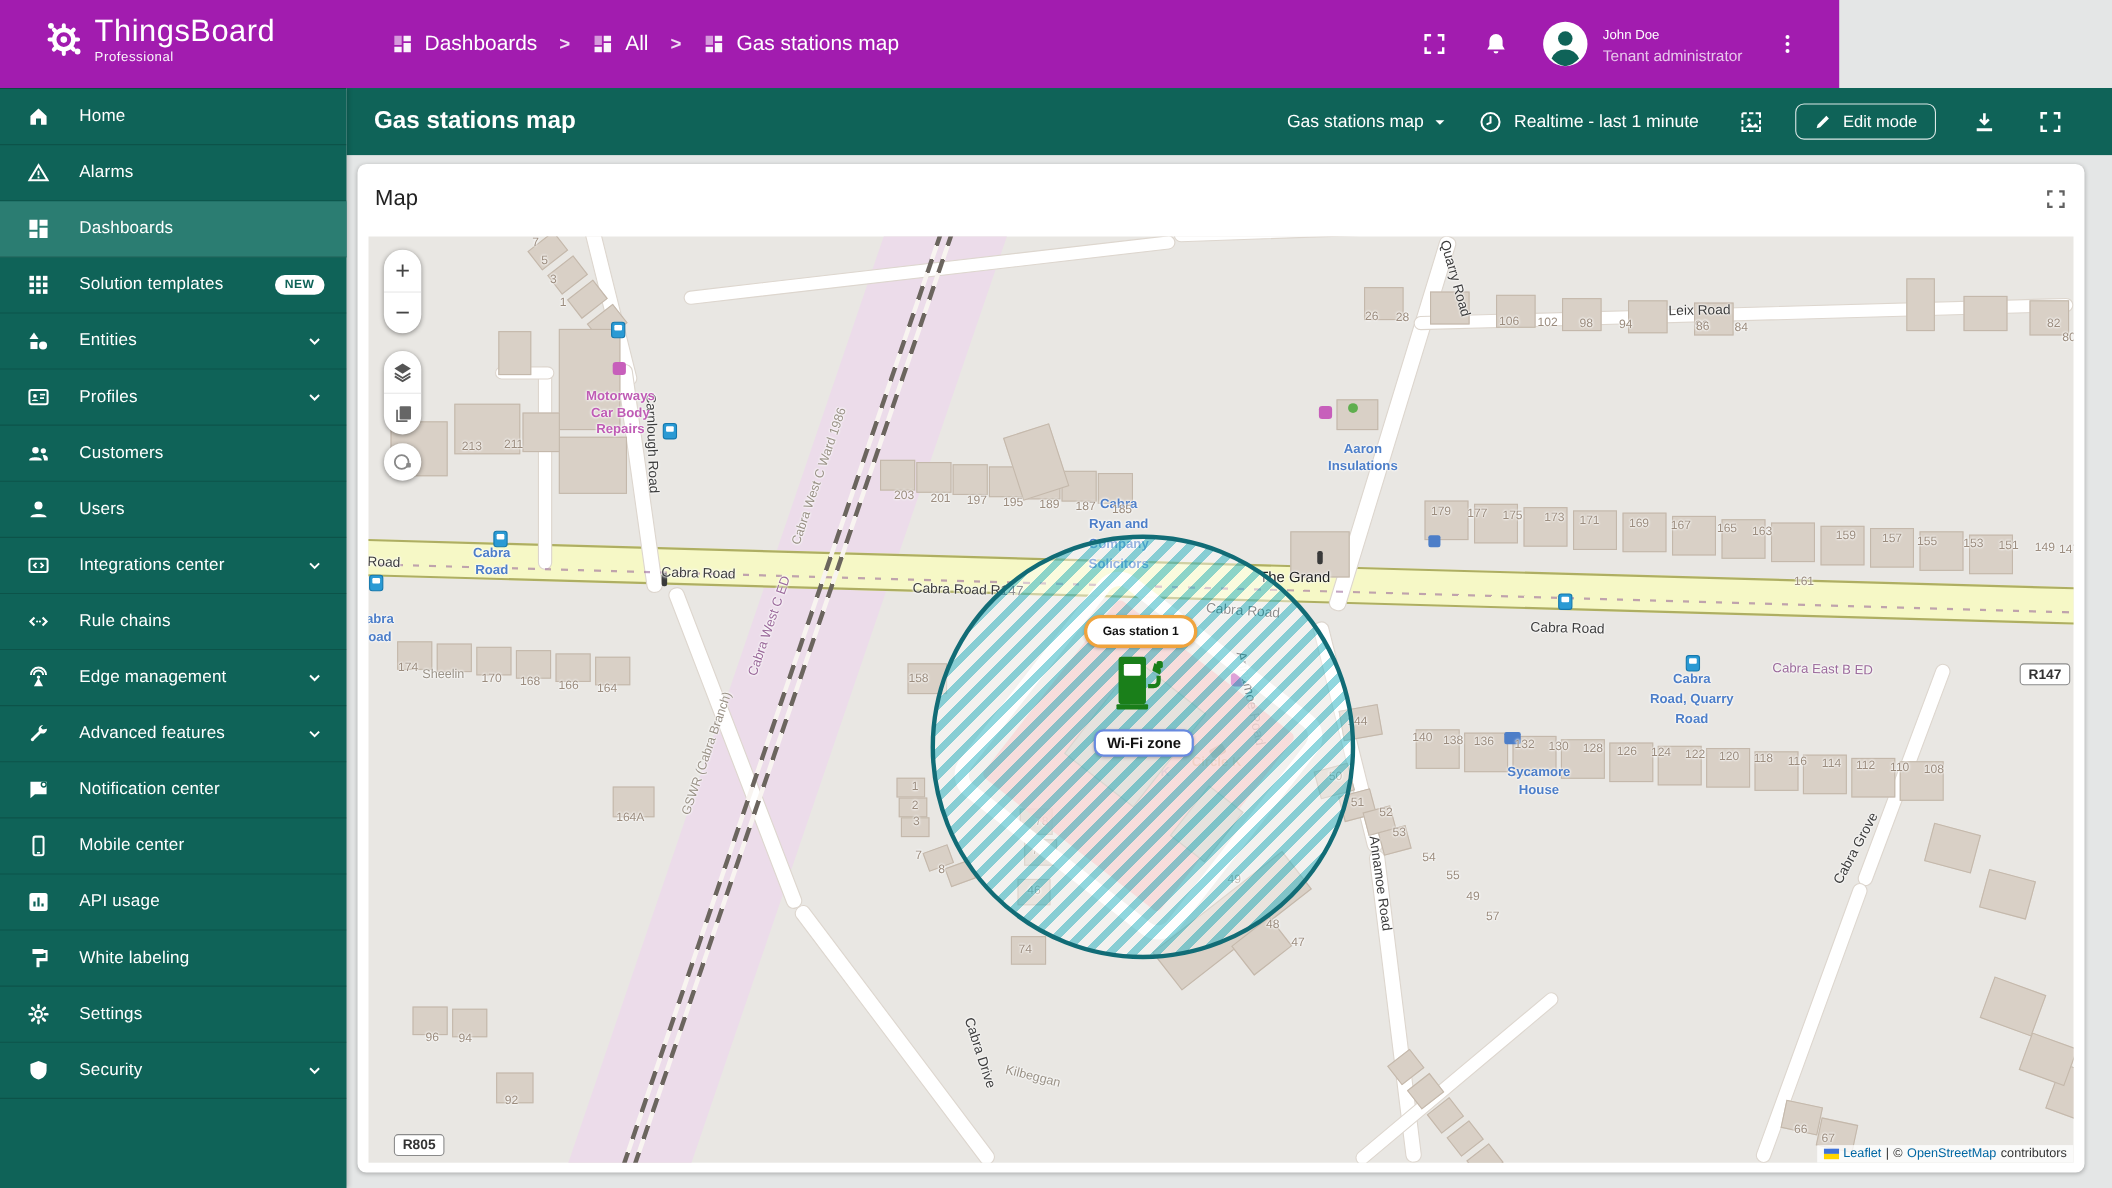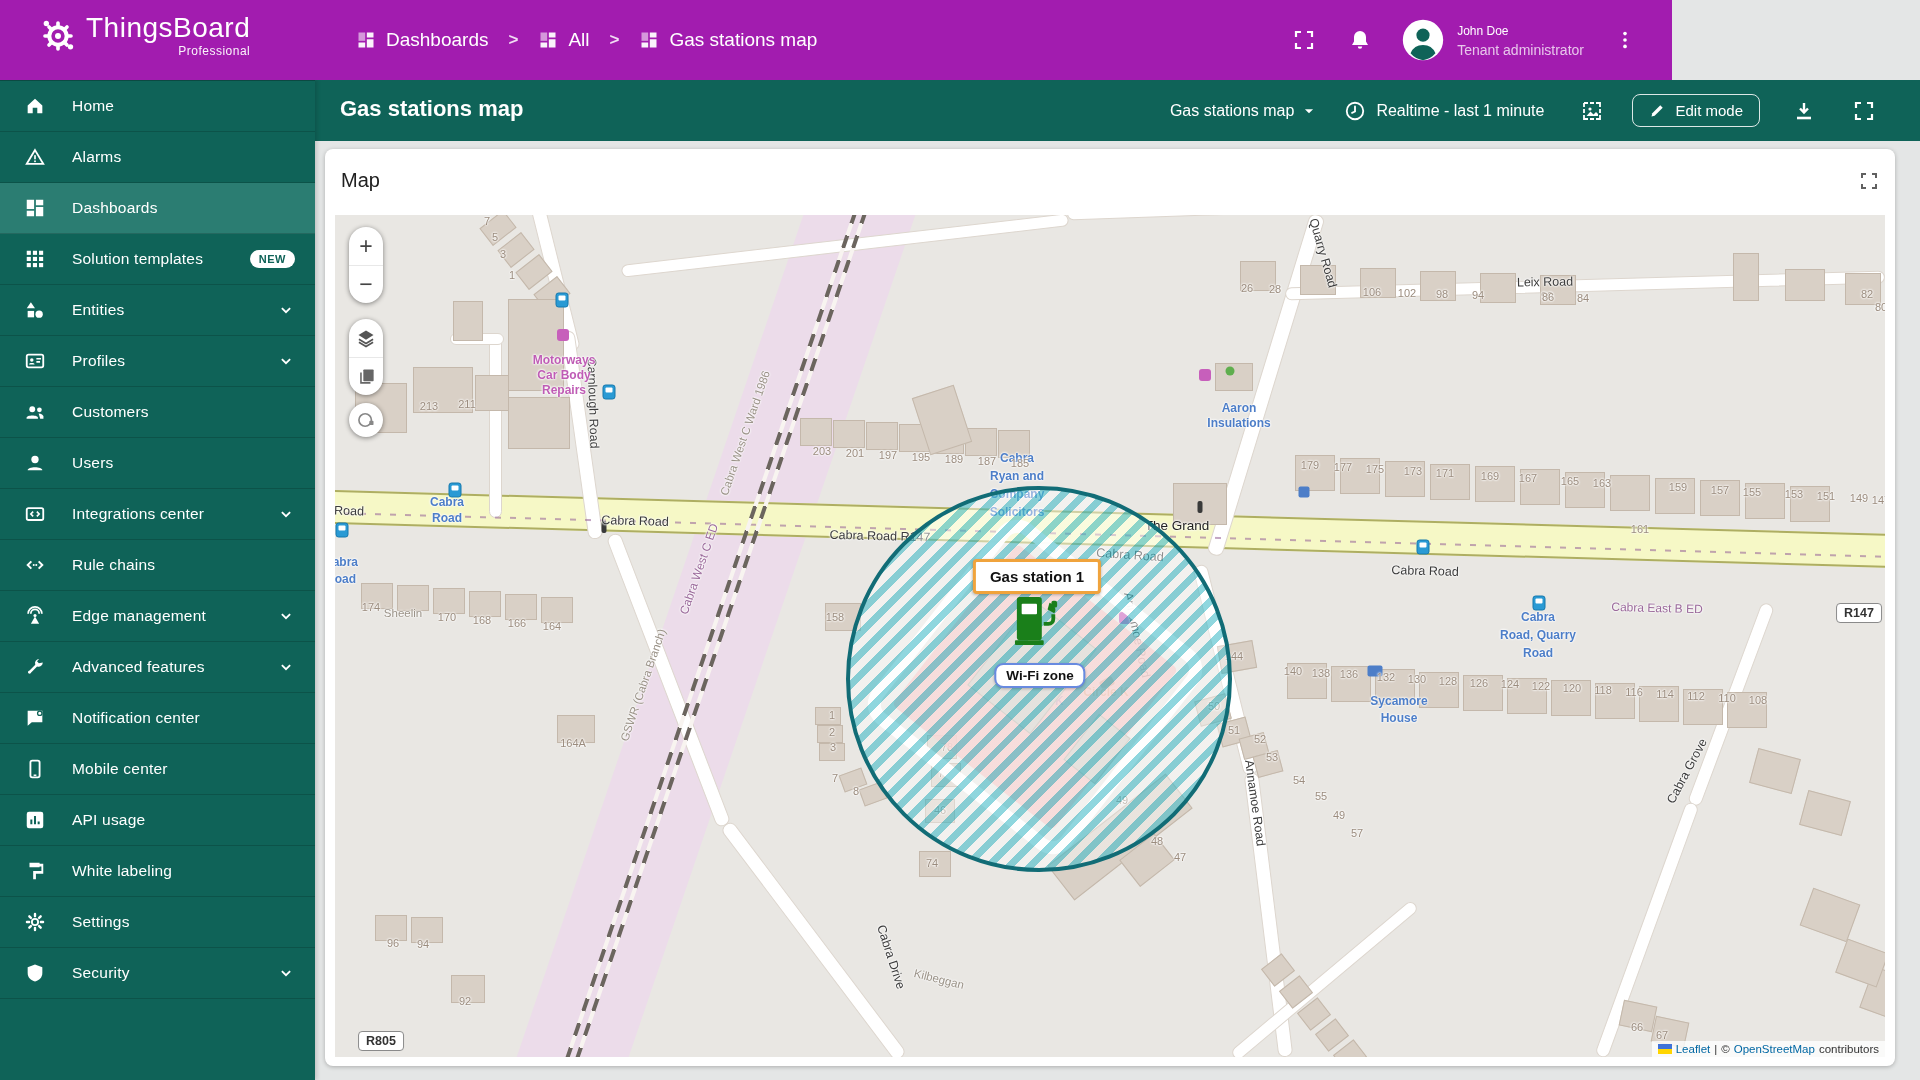--- a/index.html
+++ b/index.html
@@ -4,21 +4,21 @@
 <style>
   html,body{margin:0;padding:0;width:1920px;height:1080px;overflow:hidden;
     font-family:"Liberation Sans",sans-serif;background:#e4e6e6;}
   *{box-sizing:border-box;}
 
   
   #app-header{position:absolute;left:0;top:0;width:1672px;height:80px;background:#a21caf;color:#fff;z-index:30;}
   #logo{position:absolute;left:38px;top:14px;display:flex;align-items:center;}
   #logo .gear{width:40px;height:40px;margin-right:8px;}
   #logo .brand{font-size:28px;font-weight:500;letter-spacing:.5px;line-height:28px;}
-  #logo .brand-sub{font-size:12px;font-weight:400;text-align:right;letter-spacing:.5px;opacity:.95;margin-top:2px;}
+  #logo .brand-sub{font-size:12px;font-weight:400;text-align:left;letter-spacing:.5px;opacity:.95;margin-top:2px;}
   #breadcrumbs{position:absolute;left:356px;top:0;height:80px;display:flex;align-items:center;gap:14px;}
   .crumb{display:flex;align-items:center;gap:10px;font-size:19px;cursor:pointer;}
   .crumb svg{display:block;}
   .crumb-sep{font-size:17px;font-weight:700;color:rgba(255,255,255,.85);padding:0 6px;}
   #header-right{position:absolute;right:32px;top:0;height:80px;display:flex;align-items:center;gap:26px;}
   .hbtn{width:30px;height:30px;display:flex;align-items:center;justify-content:center;cursor:pointer;}
   #user-block{display:flex;align-items:center;gap:12px;cursor:pointer;}
   #user-name{font-size:12px;line-height:20px;}
   #user-role{font-size:14px;color:rgba(255,255,255,.75);line-height:18px;}
 
@@ -94,21 +94,21 @@
     border:13px solid rgba(255,255,255,.95);border-radius:24px;z-index:4;}
   #pinkSq{position:absolute;left:598px;top:370px;width:204px;height:204px;transform:rotate(38deg);
     background:rgba(243,187,185,.8);border-radius:5px;z-index:4;}
   .stationBld{position:absolute;background:#d2cdc6;border:1px solid #bfb7ad;z-index:4;}
   #zone-circle{position:absolute;left:511px;top:271px;width:386px;height:386px;border-radius:50%;
     border:4px solid #116c76;z-index:5;
     background:repeating-linear-gradient(135deg,rgba(69,188,201,.6) 0 7px,rgba(255,255,255,.42) 7px 15px);}
   #pump{position:absolute;left:679px;top:379px;width:46px;height:52px;z-index:6;}
   .map-tooltip{position:absolute;transform:translateX(-50%);background:#fff;color:#111;z-index:7;
     font-weight:700;white-space:nowrap;box-shadow:0 1px 3px rgba(0,0,0,.25);}
-  #tt-station{left:702px;top:344px;border:3px solid #f0a33c;border-radius:4px;font-size:15px;padding:6px 14px;}
+  #tt-station{left:702px;top:344px;border:3px solid #f0a33c;border-radius:15px;font-size:11px;padding:6px 14px;}
   #tt-wifi{left:705px;top:448px;border:2px solid #688ae0;border-radius:9px;font-size:13.5px;padding:3px 10px;}
 
   
   .lc{position:absolute;left:14px;background:#fff;border-radius:17px;box-shadow:0 1px 5px rgba(0,0,0,.45);
     width:34px;z-index:20;overflow:hidden;}
   .lc-btn{width:34px;height:38px;display:flex;align-items:center;justify-content:center;cursor:pointer;
     color:#444;font-size:23px;font-weight:400;}
   .lc-btn + .lc-btn{border-top:1px solid #e8e8e8;}
   #lc-zoom{top:12px;}
   #lc-layers{top:104px;}

